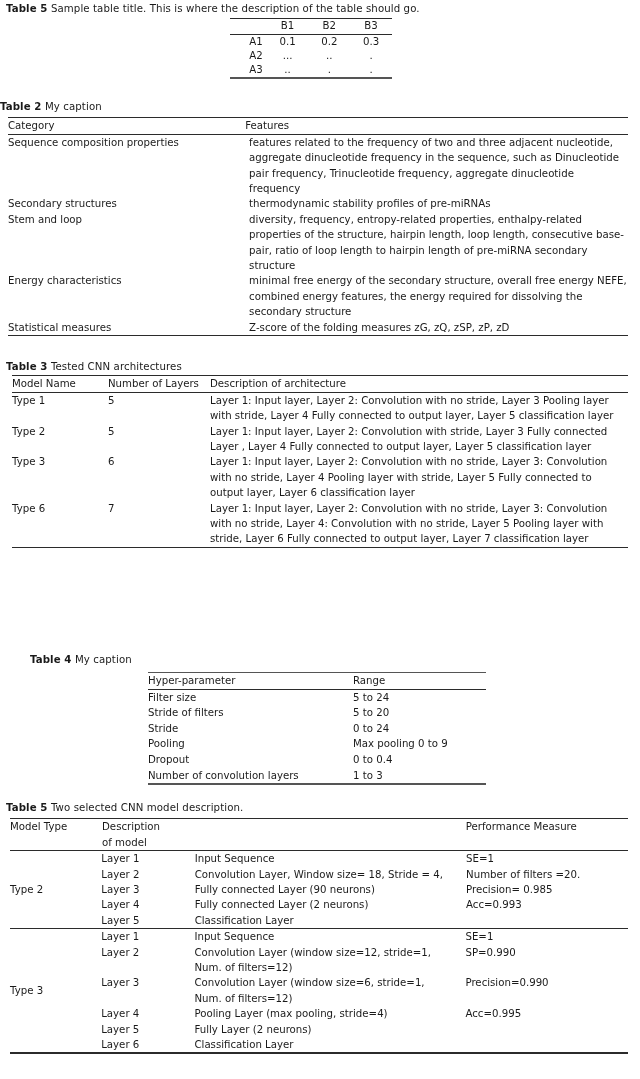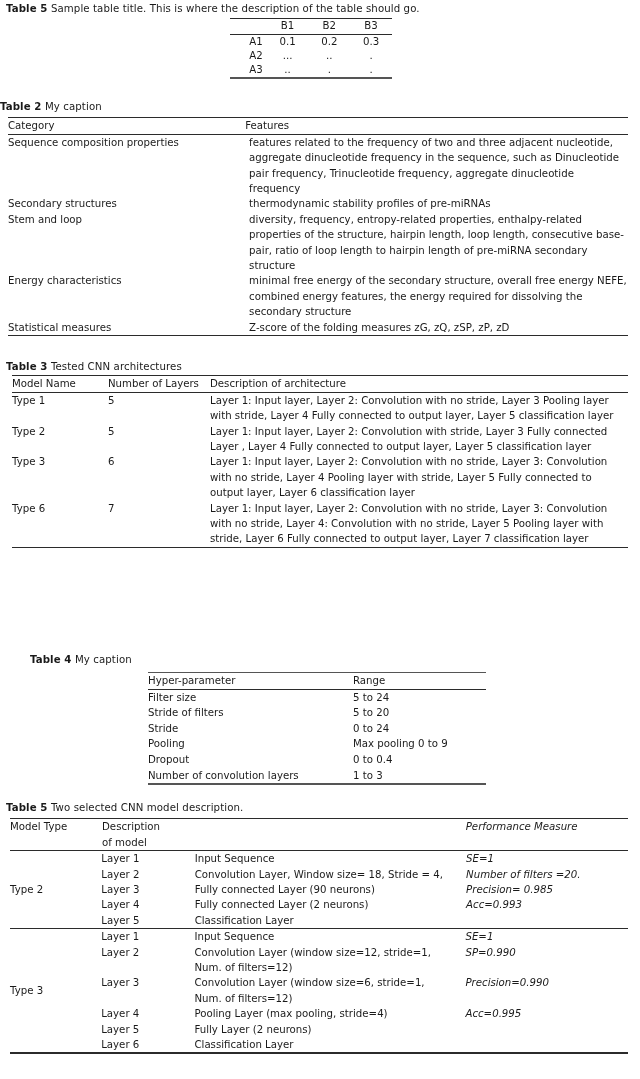--- a/index.html
+++ b/index.html
@@ -64,21 +64,21 @@
   #t4 td{line-height:15.6px;}
   #t4 td.hp{width:205px;white-space:nowrap;}
   #t4 td.rg{width:133px;white-space:nowrap;}
 
   
   #table5-block{left:10px;top:818px;width:618px;}
   #t5 td{line-height:15.4px;}
   #t5 td.mt{width:93px;white-space:nowrap;vertical-align:middle;}
   #t5 td.ly{width:95px;white-space:nowrap;margin-top:28px;}
   #t5 td.de{width:265px;padding-right:12px;}
-  #t5 td.pm{width:165px;font-style:italic;}
+  #t5 td.pm{width:165px;}
 </style>
 </head>
 <body>
 
 <div class="page">
 
   <div style="position:absolute;left:6px;top:2px;" class="caption">
     <span class="lbl">Table 5</span>
     <span class="txt">Sample table title. This is where the description of the table should go.</span>
   </div>

